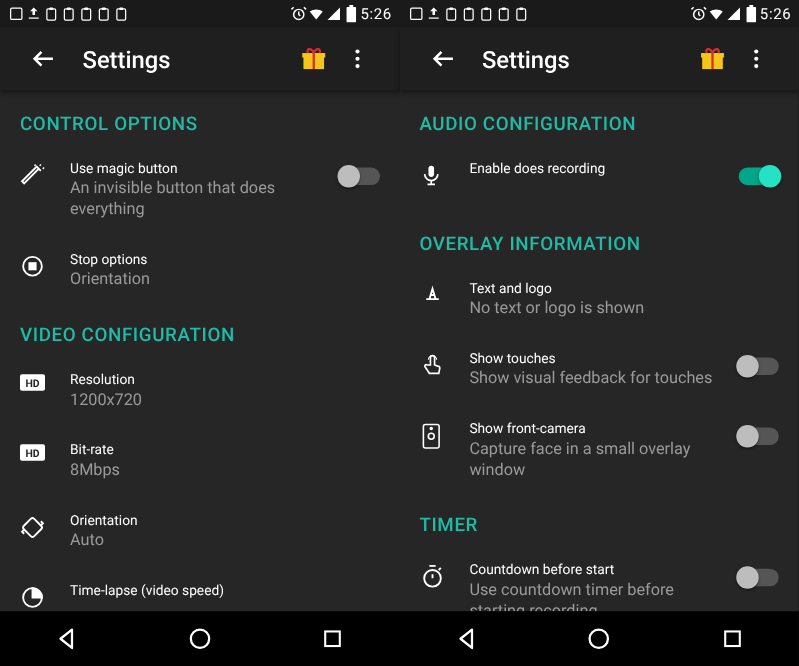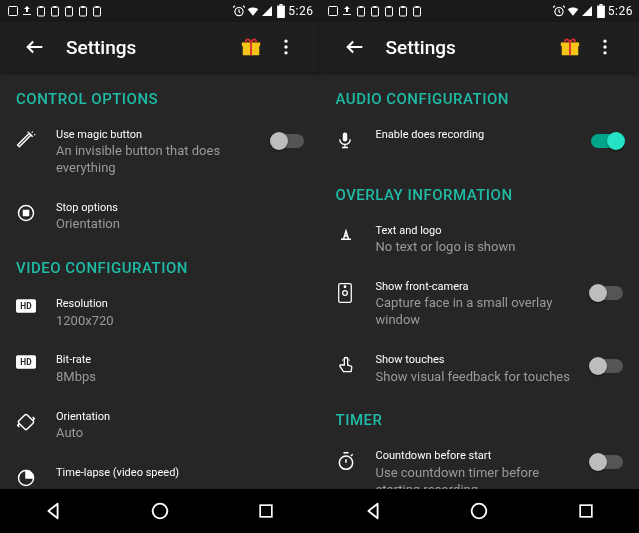--- a/index.html
+++ b/index.html
@@ -475,54 +475,54 @@
         </div>
       <div class="row-text">
         <span class="row-title">Text and logo</span>
         <span class="row-sub">No text or logo is shown</span>
       </div>
     </div>
 
     <div class="row">
       <div class="row-icon">
           <span>
+            <svg width="20" height="20" viewBox="0 0 24 24" fill="none" stroke="#fff" stroke-width="1.6">
+              <path d="M10 12V5a2 2 0 014 0v7l3 1c1 0 2 1 2 2l-1 5H9l-4-6c-1-1 0-3 2-2z"></path>
+              <path d="M12 3c-2 0-4 2-4 4M12 3c2 0 4 2 4 4" stroke-width="1"></path>
+            </svg>
+          </span>
+        </div>
+      <div class="row-text">
+        <span class="row-title">Show touches</span>
+        <span class="row-sub">Show visual feedback for touches</span>
+      </div>
+      <div class="row-trail">
+          <span class="switch off"></span>
+        </div>
+    </div>
+
+    <div class="row">
+      <div class="row-icon">
+          <span>
             <svg width="18" height="22" viewBox="0 0 20 28" fill="none" stroke="#fff" stroke-width="1.6">
               <rect x="2" y="2" width="16" height="24" rx="2"></rect>
               <circle cx="10" cy="6" r="1" fill="#fff"></circle>
               <circle cx="10" cy="14" r="3"></circle>
             </svg>
           </span>
         </div>
       <div class="row-text">
         <span class="row-title">Show front-camera</span>
         <span class="row-sub">Capture face in a small overlay window</span>
       </div>
       <div class="row-trail">
           <span class="switch off"></span>
         </div>
     </div>
 
-    <div class="row">
-      <div class="row-icon">
-          <span>
-            <svg width="20" height="20" viewBox="0 0 24 24" fill="none" stroke="#fff" stroke-width="1.6">
-              <path d="M10 12V5a2 2 0 014 0v7l3 1c1 0 2 1 2 2l-1 5H9l-4-6c-1-1 0-3 2-2z"></path>
-              <path d="M12 3c-2 0-4 2-4 4M12 3c2 0 4 2 4 4" stroke-width="1"></path>
-            </svg>
-          </span>
-        </div>
-      <div class="row-text">
-        <span class="row-title">Show touches</span>
-        <span class="row-sub">Show visual feedback for touches</span>
-      </div>
-      <div class="row-trail">
-          <span class="switch off"></span>
-        </div>
-    </div>
-
     <div class="section-header">TIMER</div>
 
     <div class="row">
       <div class="row-icon">
           <span>
             <svg width="20" height="20" viewBox="0 0 24 24" fill="none" stroke="#fff" stroke-width="1.8">
               <circle cx="12" cy="14" r="8"></circle>
               <path d="M12 10v4M9 2h6M18 6l2-2"></path>
             </svg>
           </span>

